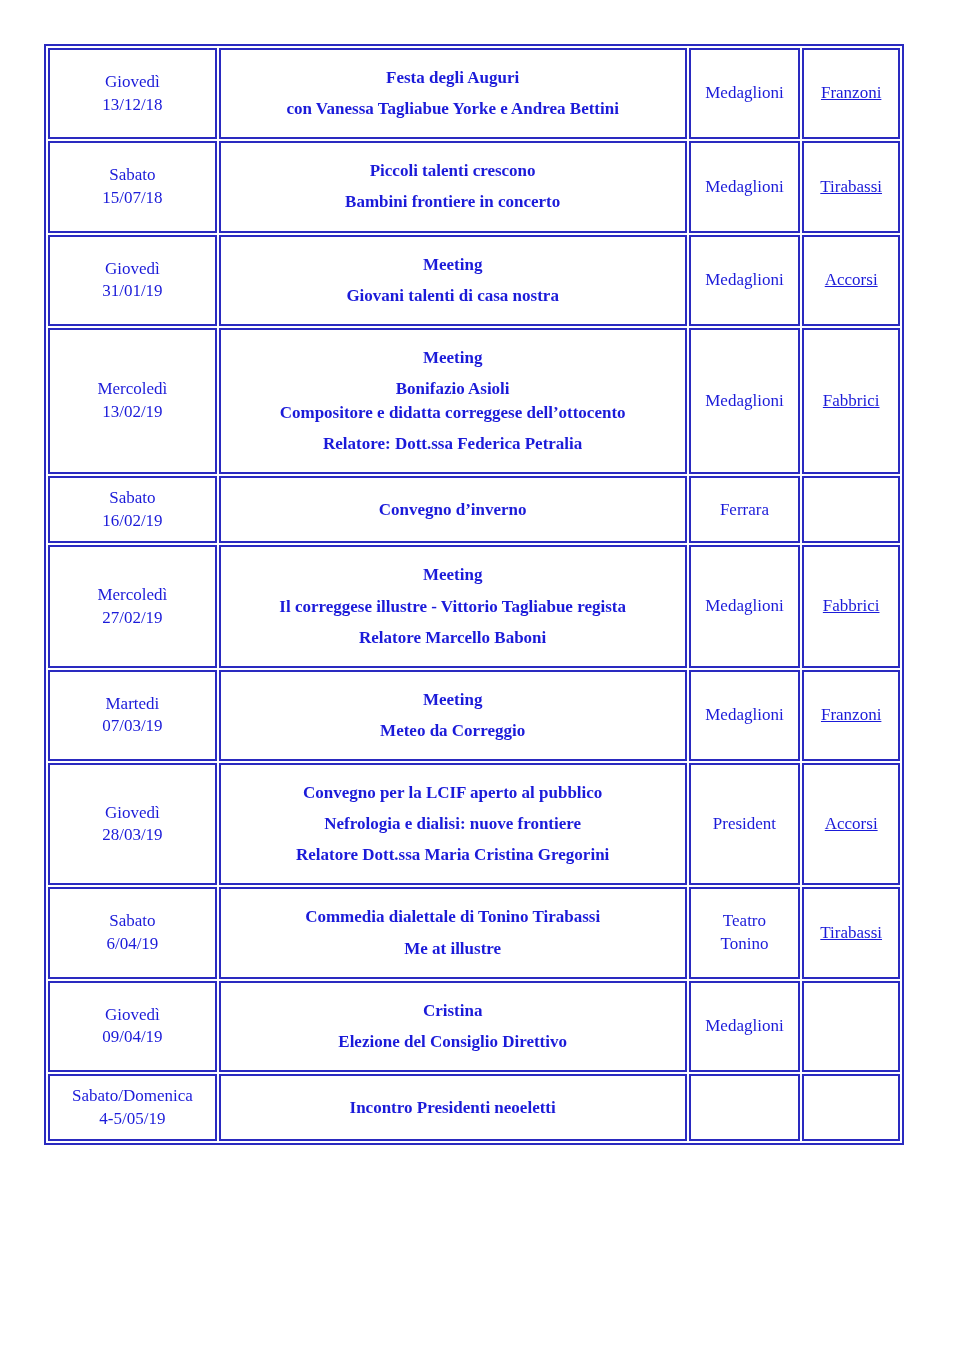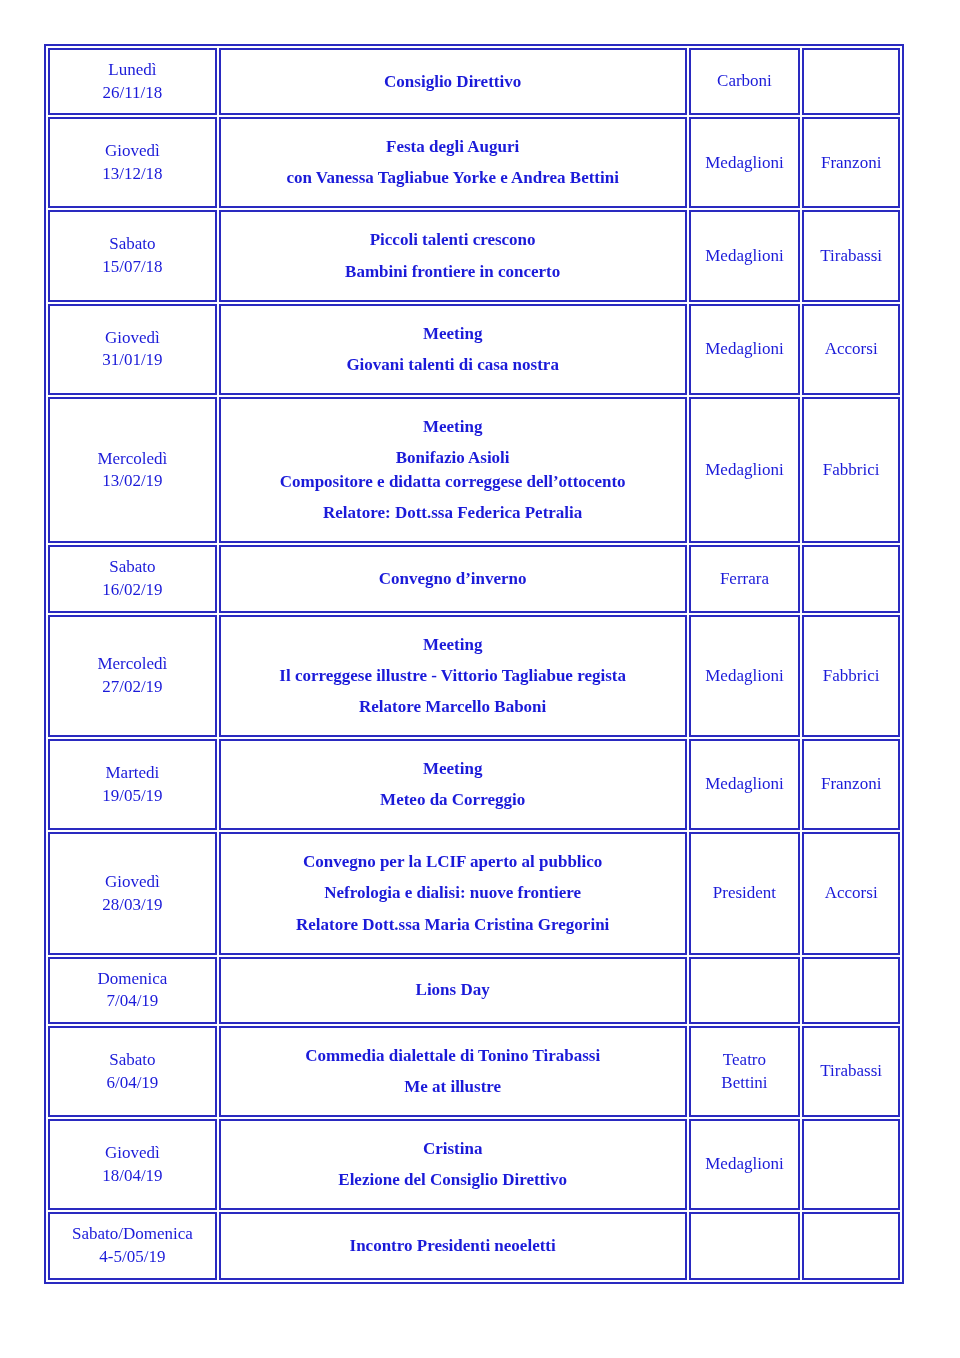--- a/index.html
+++ b/index.html
@@ -47,49 +47,37 @@
   }
   td.event-cell {
     font-weight: bold;
   }
   td.event-cell p {
     margin: 7px 0;
     line-height: 1.42;
   }
   td.person-cell {
     line-height: 1.33;
+    text-decoration: underline;
   }
 </style>
 </head>
 <body>
 
 <div class="page">
   <table class="schedule">
     <colgroup>
       <col class="c-date">
       <col class="c-event">
       <col class="c-loc">
       <col class="c-person">
     </colgroup>
     <tbody>
         <tr>
     <td class="date-cell">
-            <div>Lunedì</div>
-            <div>26/11/18</div>
-          </td>
-    <td class="event-cell">
-            <p>Consiglio Direttivo</p>
-          </td>
-    <td class="location-cell">
-            <div>Carboni</div>
-          </td>
-    <td class="person-cell"></td>
-  </tr>
-        <tr>
-    <td class="date-cell">
             <div>Giovedì</div>
             <div>13/12/18</div>
           </td>
     <td class="event-cell">
             <p>Festa degli Auguri</p>
             <p>con Vanessa Tagliabue Yorke e Andrea Bettini</p>
           </td>
     <td class="location-cell">
             <div>Medaglioni</div>
           </td>
@@ -162,21 +150,21 @@
             <p>Relatore Marcello Baboni</p>
           </td>
     <td class="location-cell">
             <div>Medaglioni</div>
           </td>
     <td class="person-cell">Fabbrici</td>
   </tr>
         <tr>
     <td class="date-cell">
             <div>Martedi</div>
-            <div>19/05/19</div>
+            <div>07/03/19</div>
           </td>
     <td class="event-cell">
             <p>Meeting</p>
             <p>Meteo da Correggio</p>
           </td>
     <td class="location-cell">
             <div>Medaglioni</div>
           </td>
     <td class="person-cell">Franzoni</td>
   </tr>
@@ -190,48 +178,37 @@
             <p>Nefrologia e dialisi: nuove frontiere</p>
             <p>Relatore Dott.ssa Maria Cristina Gregorini</p>
           </td>
     <td class="location-cell">
             <div>President</div>
           </td>
     <td class="person-cell">Accorsi</td>
   </tr>
         <tr>
     <td class="date-cell">
-            <div>Domenica</div>
-            <div>7/04/19</div>
-          </td>
-    <td class="event-cell">
-            <p>Lions Day</p>
-          </td>
-    <td class="location-cell"></td>
-    <td class="person-cell"></td>
-  </tr>
-        <tr>
-    <td class="date-cell">
             <div>Sabato</div>
             <div>6/04/19</div>
           </td>
     <td class="event-cell">
             <p>Commedia dialettale di Tonino Tirabassi</p>
             <p>Me at illustre</p>
           </td>
     <td class="location-cell">
             <div>Teatro</div>
-            <div>Bettini</div>
+            <div>Tonino</div>
           </td>
     <td class="person-cell">Tirabassi</td>
   </tr>
         <tr>
     <td class="date-cell">
             <div>Giovedì</div>
-            <div>18/04/19</div>
+            <div>09/04/19</div>
           </td>
     <td class="event-cell">
             <p>Cristina</p>
             <p>Elezione del Consiglio Direttivo</p>
           </td>
     <td class="location-cell">
             <div>Medaglioni</div>
           </td>
     <td class="person-cell"></td>
   </tr>

